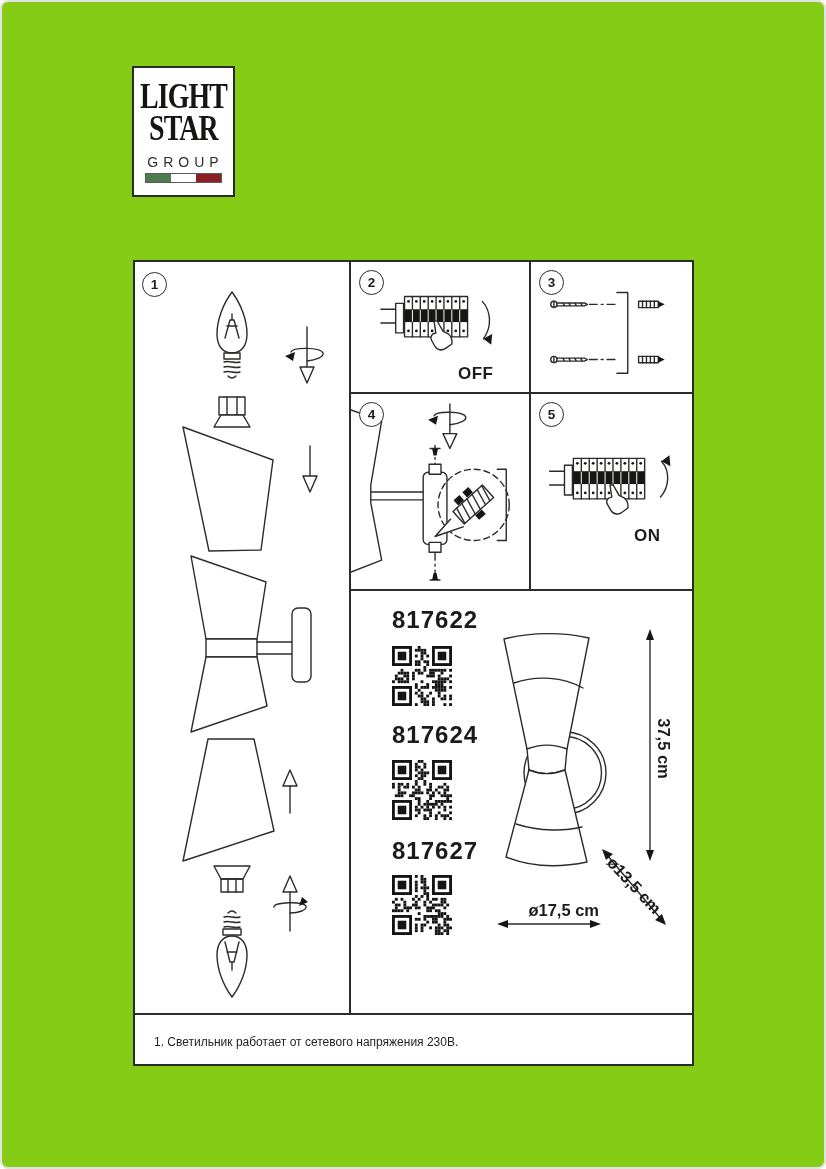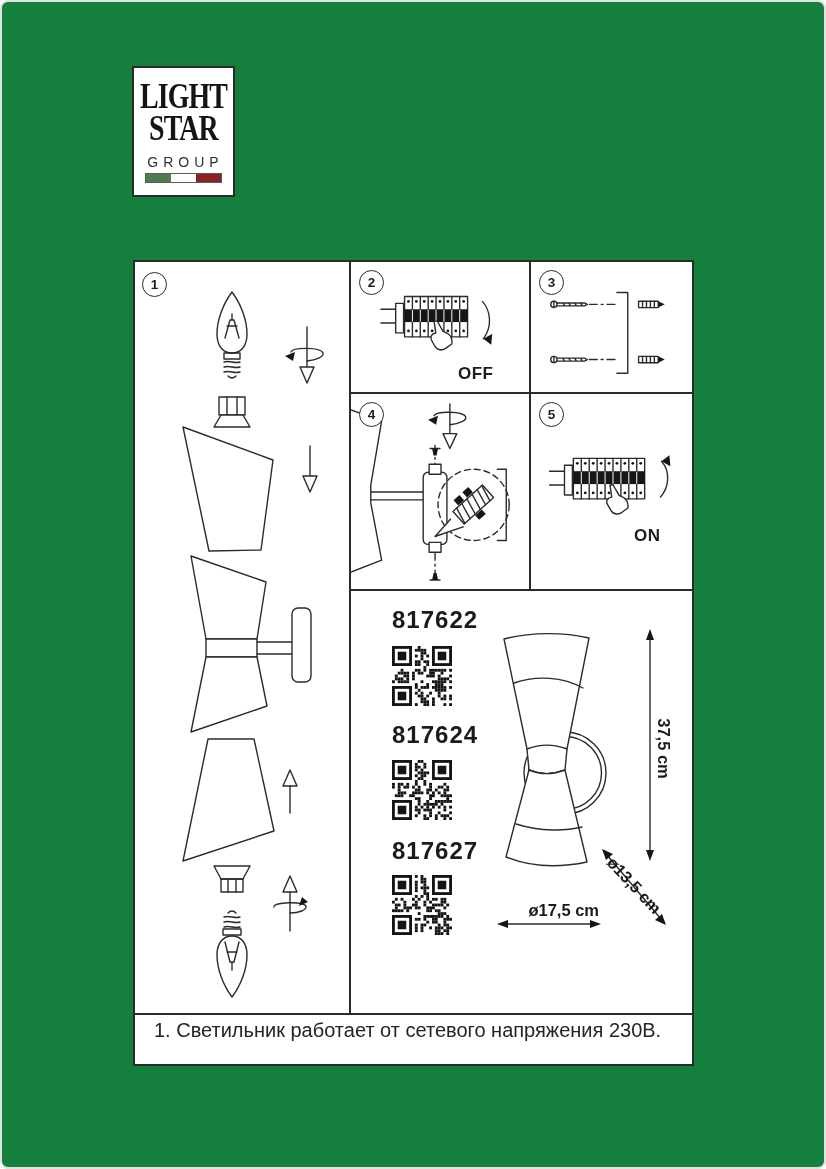--- a/index.html
+++ b/index.html
@@ -1,17 +1,17 @@
 <!DOCTYPE html>
 <html><head>
 <meta charset="utf-8">
 <style>
   html,body{margin:0;padding:0;background:#fff;}
   body{position:relative;width:826px;height:1169px;font-family:"Liberation Sans","DejaVu Sans",sans-serif;color:#1d1d1b;overflow:hidden;}
-  .page{position:absolute;inset:0;border:2px solid #e2e2e0;border-radius:8px;background:#15803d;}
+  .page{position:absolute;inset:0;border:2px solid #e2e2e0;border-radius:8px;background:#84cc16;}
 
   
   .logo-box{position:absolute;left:130px;top:64px;width:103px;height:131px;border:2px solid #2b2b29;box-sizing:border-box;background:#fff;}
   .logo-words{position:absolute;left:0;right:0;top:12px;text-align:center;font-family:"Liberation Serif","DejaVu Serif",serif;font-weight:700;color:#151513;transform:scale(.9,1.18);transform-origin:50% 0;}
   .logo-word{font-size:31px;line-height:27px;letter-spacing:-1px;}
   .logo-group{position:absolute;left:0;right:0;top:86px;text-align:center;font-size:14px;letter-spacing:5px;color:#2e2e2c;padding-left:4px;}
   .logo-flag{position:absolute;left:11px;right:11px;bottom:12px;height:8px;border:1px solid #5a5a58;display:flex;}
   .logo-flag span{flex:1;}
   .title-block{position:absolute;top:60px;right:124px;text-align:right;font-weight:700;color:#1b1b19;}
   .t-series,.t-articles{font-size:21px;line-height:29px;letter-spacing:.4px;}
@@ -20,21 +20,21 @@
 
   
   .grid{position:absolute;left:131px;top:258px;width:561px;height:806px;border:2px solid #2b2b29;box-sizing:border-box;background:#fff;}
   .panel{position:absolute;box-sizing:border-box;background:#fff;}
   .p1{left:0;top:0;width:216px;height:751px;border-right:2px solid #2b2b29;}
   .p2{left:216px;top:0;width:180px;height:132px;border-right:2px solid #2b2b29;border-bottom:2px solid #2b2b29;}
   .p3{left:396px;top:0;width:161px;height:132px;border-bottom:2px solid #2b2b29;}
   .p4{left:216px;top:132px;width:180px;height:197px;border-right:2px solid #2b2b29;border-bottom:2px solid #2b2b29;}
   .p5{left:396px;top:132px;width:161px;height:197px;border-bottom:2px solid #2b2b29;}
   .pqr{left:216px;top:329px;width:341px;height:422px;}
-  .pnotes{left:0;top:751px;width:557px;height:51px;border-top:2px solid #2b2b29;font-size:20px;line-height:22px;padding:4px 0 0 19px;color:#242422;}
+  .pnotes{left:0;top:751px;width:557px;height:51px;border-top:2px solid #2b2b29;font-size:12px;line-height:22px;padding:16px 0 0 19px;color:#242422;}
 
   .badge{position:absolute;left:8px;top:8px;width:23px;height:23px;border:1.7px solid #2b2b29;border-radius:50%;display:flex;align-items:center;justify-content:center;font-size:13.5px;font-weight:700;background:#fff;z-index:3;}
   .p1 .badge{left:7px;top:10px;}
 
   .sv{position:absolute;inset:0;width:100%;height:100%;}
   .ln{stroke:#2b2b29;fill:none;stroke-width:1.4;stroke-linecap:round;stroke-linejoin:round;}
   .fw{stroke:#2b2b29;fill:#fff;stroke-width:1.4;stroke-linejoin:round;}
   .fb{fill:#161614;stroke:none;}
   .dd{stroke-dasharray:8 4 2 4;}
 

